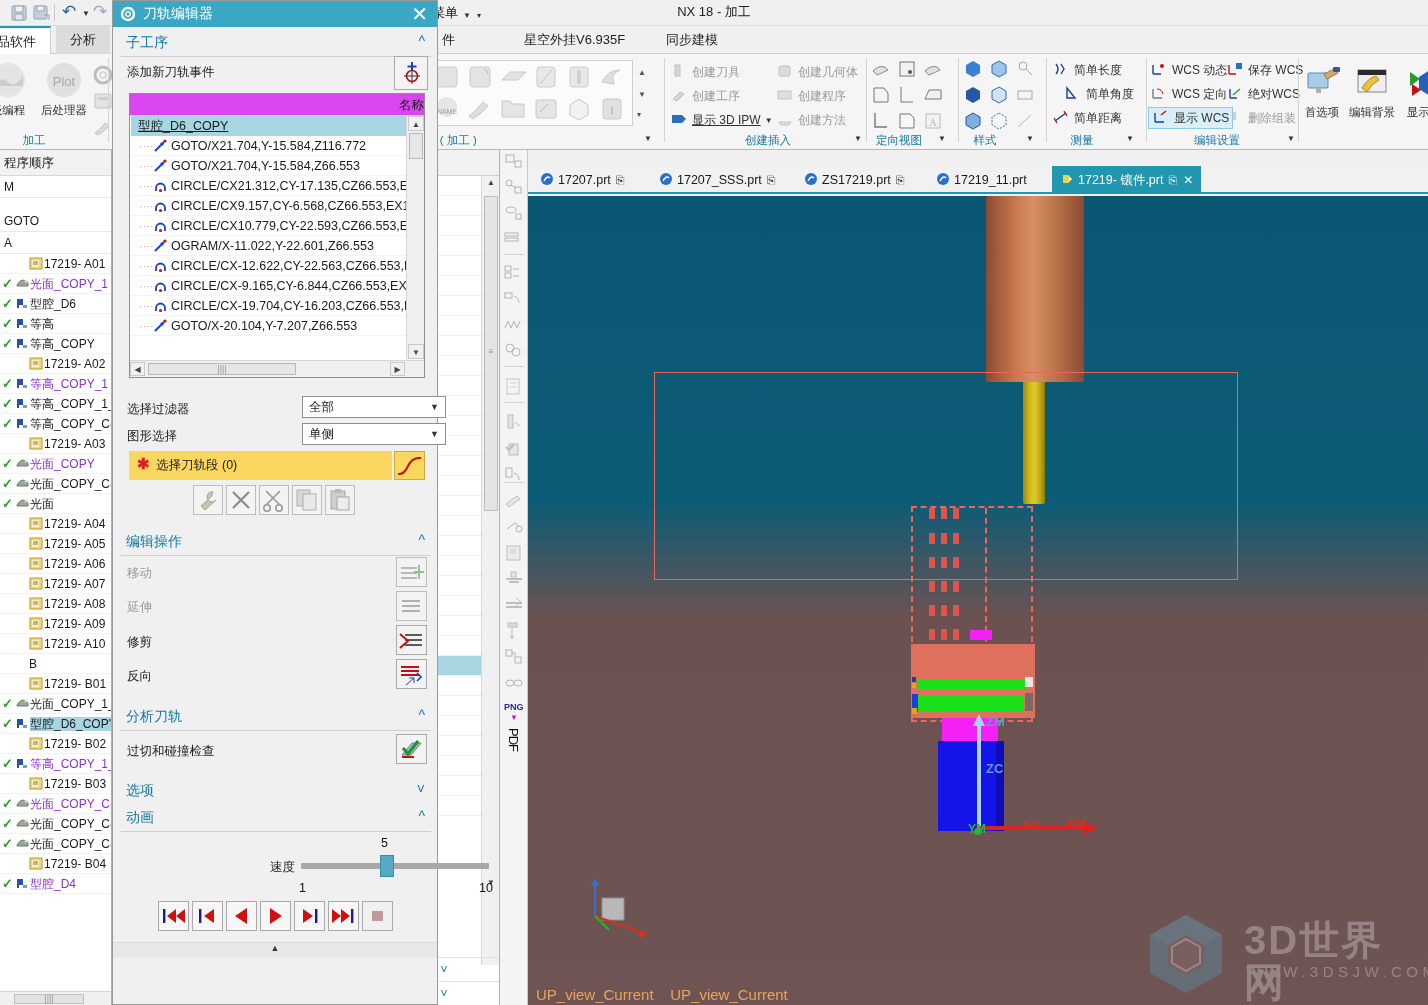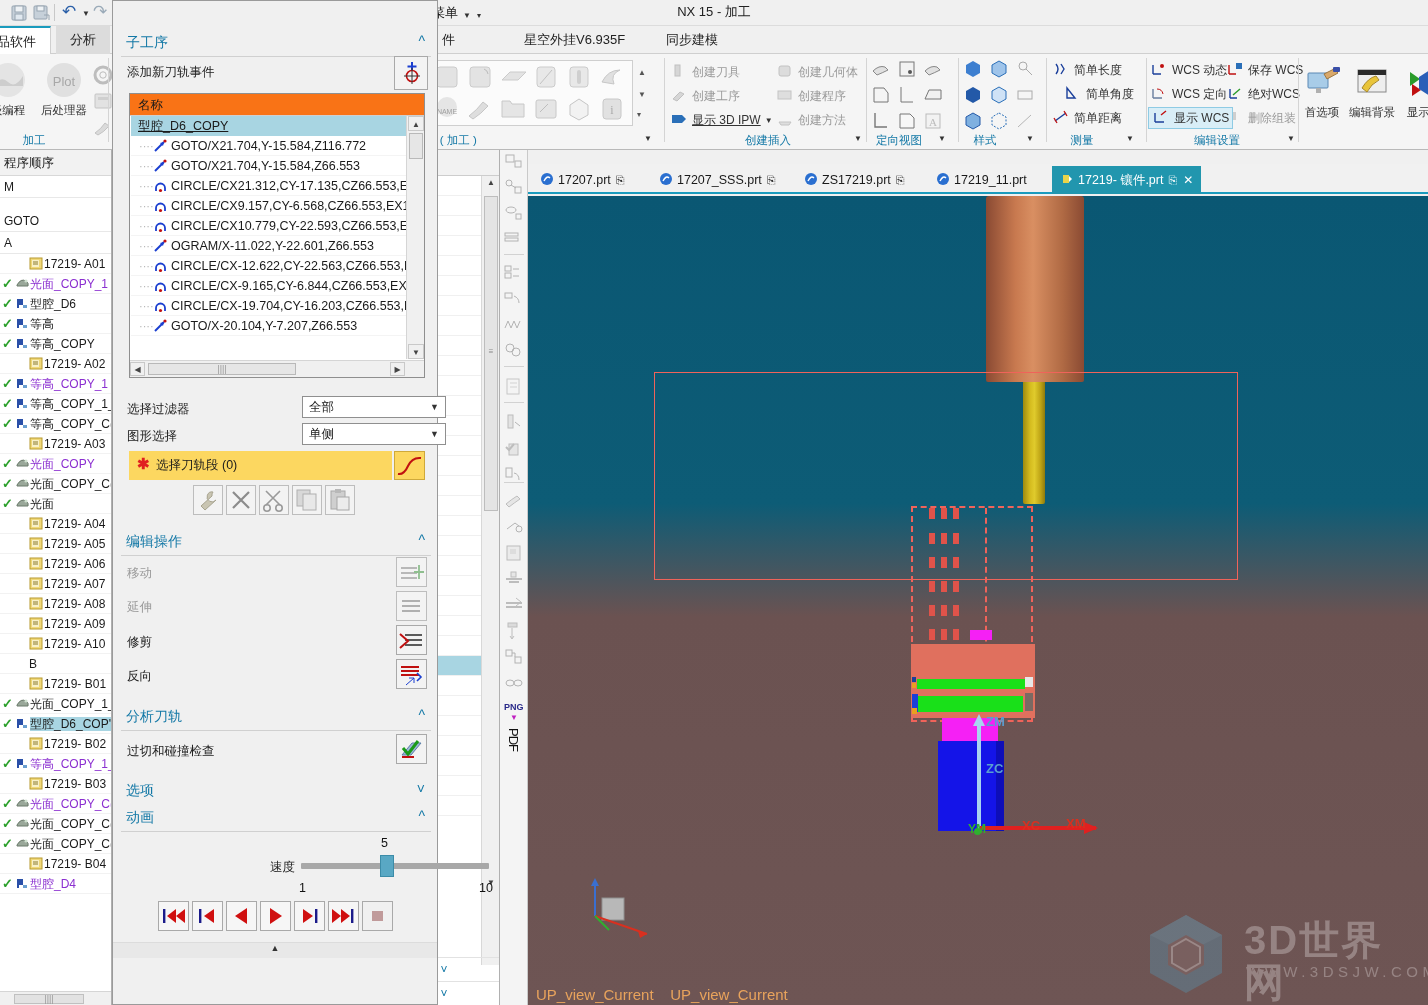--- a/index.html
+++ b/index.html
@@ -125,21 +125,21 @@
   .sechead .sh-t { position:absolute; left:5px; top:5px; font-size:14px; color:#1378a6;}
   .sechead .sh-c { position:absolute; right:6px; top:4px; font-size:14px; color:#1378a6;}
 
   .dlabel { position:absolute; font-size:12.5px; color:#222; }
   .dlabel.dis { color:#9b9b9b; }
 
   .sqbtn { position:absolute; width:30px; height:30px; border:1px solid #a9a9a9; background:#f3f3f3;}
   .sqbtn.flat { border:1px solid #bdbdbd; }
 
   .listbox { position:absolute; left:128px; top:92px; width:296px; height:285px; background:#fff; border:1px solid #8f8f8f;}
-  .lb-hdr { position:absolute; left:0; top:0; width:100%; height:22px; background:#f97316; border-bottom:1px solid #cfcfcf; line-height:22px; padding-left:8px; font-size:12.5px;}
+  .lb-hdr { position:absolute; left:0; top:0; width:100%; height:22px; background:#d946ef; border-bottom:1px solid #cfcfcf; line-height:22px; padding-left:8px; font-size:12.5px;text-align:right;}
   .lb-sel { position:absolute; left:1px; top:22px; width:276px; height:20px; background:#a8d5e2; font-size:12.5px; line-height:20px; padding-left:7px; }
   .lb-sel u { text-decoration:underline;}
   .lb-rows { position:absolute; left:1px; top:42px; width:276px; height:200px; overflow:hidden;}
   .lrow { height:20px; line-height:20px; font-size:12.5px; white-space:nowrap; padding-left:22px; position:relative; border-bottom:1px solid #f4f4f4;}
   .lrow .lico { position:absolute; left:22px; top:3px; width:15px; height:14px;}
   .lrow .ltx { position:absolute; left:40px; top:0; }
   .lrow .dots { position:absolute; left:8px; top:0; color:#b5b5b5; font-size:11px;}
   .lb-vs { position:absolute; right:0; top:22px; width:18px; bottom:18px; background:#f0f0f0; border-left:1px solid #d5d5d5;}
   .lb-vthumb { position:absolute; left:2px; top:16px; width:14px; height:26px; background:#e6e6e6; border:1px solid #b9b9b9;}
   .lb-hs { position:absolute; left:0; bottom:0; width:100%; height:17px; background:#f0f0f0; border-top:1px solid #d5d5d5;}
@@ -185,21 +185,21 @@
           <rect x="1" y="2" width="13" height="13" rx="1" fill="#b9c6d2" stroke="#7b8c9c"></rect>
           <rect x="4" y="2" width="7" height="5" fill="#eef3f7" stroke="#7b8c9c"></rect>
           <path d="M11 11 l5 0 l0 5" stroke="#7b8c9c" fill="none"></path>
         </svg>
     </div>
     <div class="qa-sep" style="left:54px"></div>
     <div class="undo-arrow" style="left:62px;top:3px">↶</div>
     <div class="tiny-tri" style="left:82px">▼</div>
     <div class="undo-arrow" style="left:93px;top:3px;color:#9aaab8">↷</div>
     <div class="qa-sep" style="left:112px"></div>
-    <div class="nx-title">NX 15 - 加工</div>
+    <div class="nx-title">NX 18 - 加工</div>
   </div>
 
   <div class="tabrow">
     <div class="rtab active" style="left:-18px">品软件</div>
     <div class="rtab sel" style="left:56px">分析</div>
     <div class="rtab" style="left:428px">件</div>
     <div class="rtab" style="left:510px">星空外挂V6.935F</div>
     <div class="rtab" style="left:652px">同步建模</div>
     <div style="position:absolute;left:432px;top:-22px;font-size:13px">菜单</div>
     <div class="tiny-tri" style="left:463px;top:-15px">▼</div>
@@ -1028,20 +1028,30 @@
         <path d="M46 24 L64 34 L64 54 L46 64 L28 54 L28 34 Z" fill="#8a7070"></path>
         <path d="M46 28 L60 36 L60 52 L46 60 L32 52 L32 36 Z" fill="none" stroke="#d8cfcf" stroke-width="2"></path>
       </svg>
       <div class="wm-text">3D世界网</div>
       <div class="wm-sub">WWW.3DSJW.COM</div>
     </div>
   </div>
 
   <div id="dlg">
 
+    <div class="dlg-title">
+      <span class="dt-gear">
+        <svg width="16" height="16" viewBox="0 0 16 16">
+            <circle cx="8" cy="8" r="6" fill="none" stroke="#fff" stroke-width="2.4"></circle>
+            <circle cx="8" cy="8" r="2.3" fill="#3aa8c4" stroke="#fff" stroke-width="1.3"></circle>
+          </svg>
+      </span>
+      <span class="dt-txt">刀轨编辑器</span>
+      <span class="dt-x">✕</span>
+    </div>
 
     <div class="sechead" style="top:28px">
       <span class="sh-t">子工序</span>
       <span class="sh-c">^</span>
     </div>
 
     <div class="dlabel" style="left:14px;top:63px">添加新刀轨事件</div>
     <div class="sqbtn" style="left:281px;top:55px;width:34px;height:34px">
       <svg width="32" height="32" viewBox="0 0 32 32">
           <path d="M17 5 l0 9 M12.5 9.5 l9 0" stroke="#1b3fd0" stroke-width="2"></path>

